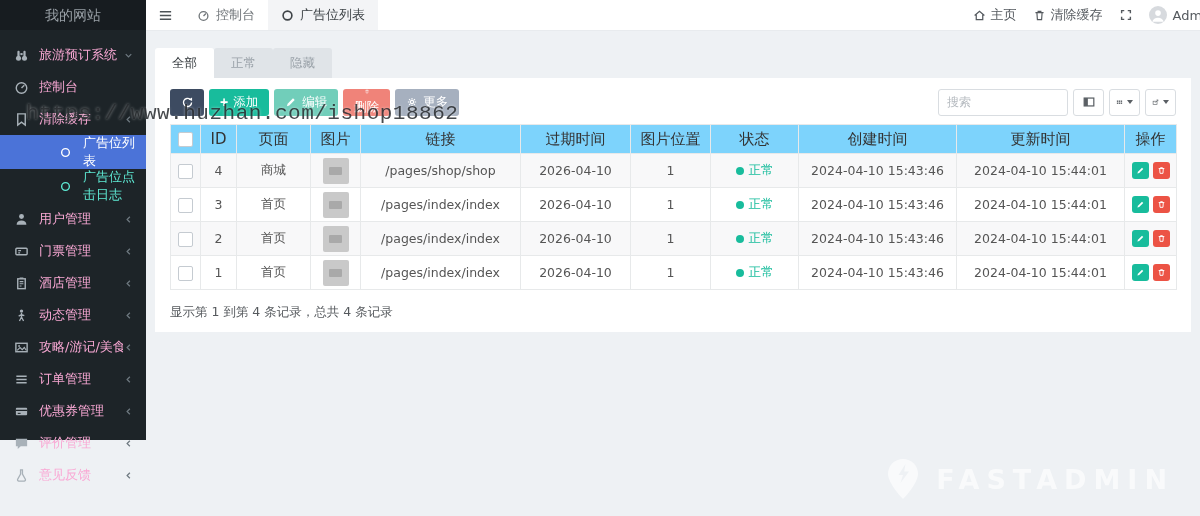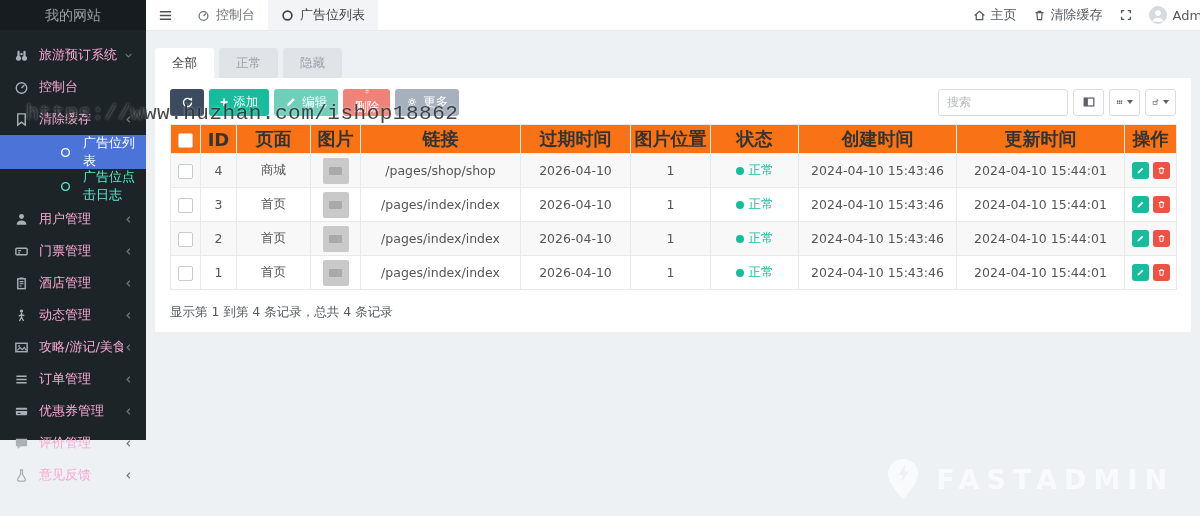--- a/index.html
+++ b/index.html
@@ -24,21 +24,21 @@
        border-bottom:1px solid #e8ebee;z-index:20;overflow:hidden;}
   .burger{width:38px;height:30px;display:flex;align-items:center;justify-content:center;color:#4c5256;cursor:pointer;}
   .nav-tab{display:flex;align-items:center;gap:6px;height:30px;padding:0 13px;font-size:13px;color:#6f7478;cursor:pointer;}
   .nav-tab.active{background:#f3f4f6;color:#3f4448;}
   .nav-right{margin-left:auto;display:flex;align-items:center;gap:16px;}
   .nav-link{display:flex;align-items:center;gap:5px;color:#54595e;font-size:13px;cursor:pointer;white-space:nowrap;}
   .nav-ic{color:#54595e;}
   .admin{display:flex;align-items:center;gap:6px;margin-right:-14px;cursor:pointer;color:#54595e;}
 
   
-  .f-tabs{position:absolute;left:155px;top:48px;display:flex;gap:5px;z-index:6;}
+  .f-tabs{position:absolute;left:155px;top:48px;display:flex;z-index:6;}
   .f-tab{height:30px;padding:0 17px;display:flex;align-items:center;font-size:12.5px;
          border-radius:3px 3px 0 0;background:#e0e4e8;color:#9aa2a9;cursor:pointer;}
   .f-tab.active{background:#fff;color:#33383c;}
 
   
   .card{position:absolute;left:155px;top:78px;width:1036px;height:254px;background:#fff;z-index:5;}
   .tbar{display:flex;align-items:center;margin:10px 15px 8px 15px;height:28px;}
   .btn{height:27px;border:none;border-radius:3px;display:inline-flex;align-items:center;justify-content:center;
        color:#fff;font-size:12.5px;gap:5px;padding:0 11px;margin-right:5px;cursor:pointer;}
   .btn-refresh{background:#3d4b61;width:34px;padding:0;}
@@ -51,21 +51,21 @@
           font-size:12px;color:#555;outline:none;background:#fff;}
   .search::placeholder{color:#b6bbc0;}
   .icon-btn{width:31px;height:27px;border:1px solid #d9dde1;background:#fff;border-radius:3px;margin-left:5px;
             display:inline-flex;align-items:center;justify-content:center;color:#5a5f64;gap:4px;cursor:pointer;}
   .caret{width:0;height:0;border-left:3.5px solid transparent;border-right:3.5px solid transparent;border-top:4px solid #5a5f64;}
 
   
   table.tbl{width:1006px;margin:0 15px;border-collapse:collapse;table-layout:fixed;}
   .tbl,.tbl th,.tbl td{border:1px solid #e7e9ea;}
   .tbl{border-color:#dadde0;}
-  .tbl th{height:28px;font-weight:bold;font-size:18px;color:#333;text-align:center;background:#f97316;padding:0;}
+  .tbl th{height:28px;font-weight:normal;font-size:15px;color:#333;text-align:center;background:#7dd3fc;padding:0;}
   .tbl td{height:33px;font-size:12.5px;color:#555;text-align:center;padding:0;}
   .tbl tbody tr:nth-child(odd){background:#f8f8f9;}
   .cb{width:13px;height:13px;border:1px solid #c5cbd1;border-radius:2px;background:#fff;display:inline-block;vertical-align:middle;cursor:pointer;}
   .thumb{width:26px;height:26px;background:#c9c9c9;border-radius:2px;display:inline-flex;align-items:center;justify-content:center;vertical-align:middle;}
   .thumb i{display:block;width:13px;height:8px;background:#a9a9a9;border-radius:1px;}
   .st{color:#18bc9c;display:inline-flex;align-items:center;gap:5px;font-size:12.5px;}
   .st i{width:8px;height:8px;border-radius:50%;background:#18bc9c;display:inline-block;}
   .op{width:17px;height:17px;border:none;border-radius:3px;display:inline-flex;align-items:center;justify-content:center;
       color:#fff;margin:0 2px;padding:0;cursor:pointer;}
   .op-edit{background:#18bc9c;}

